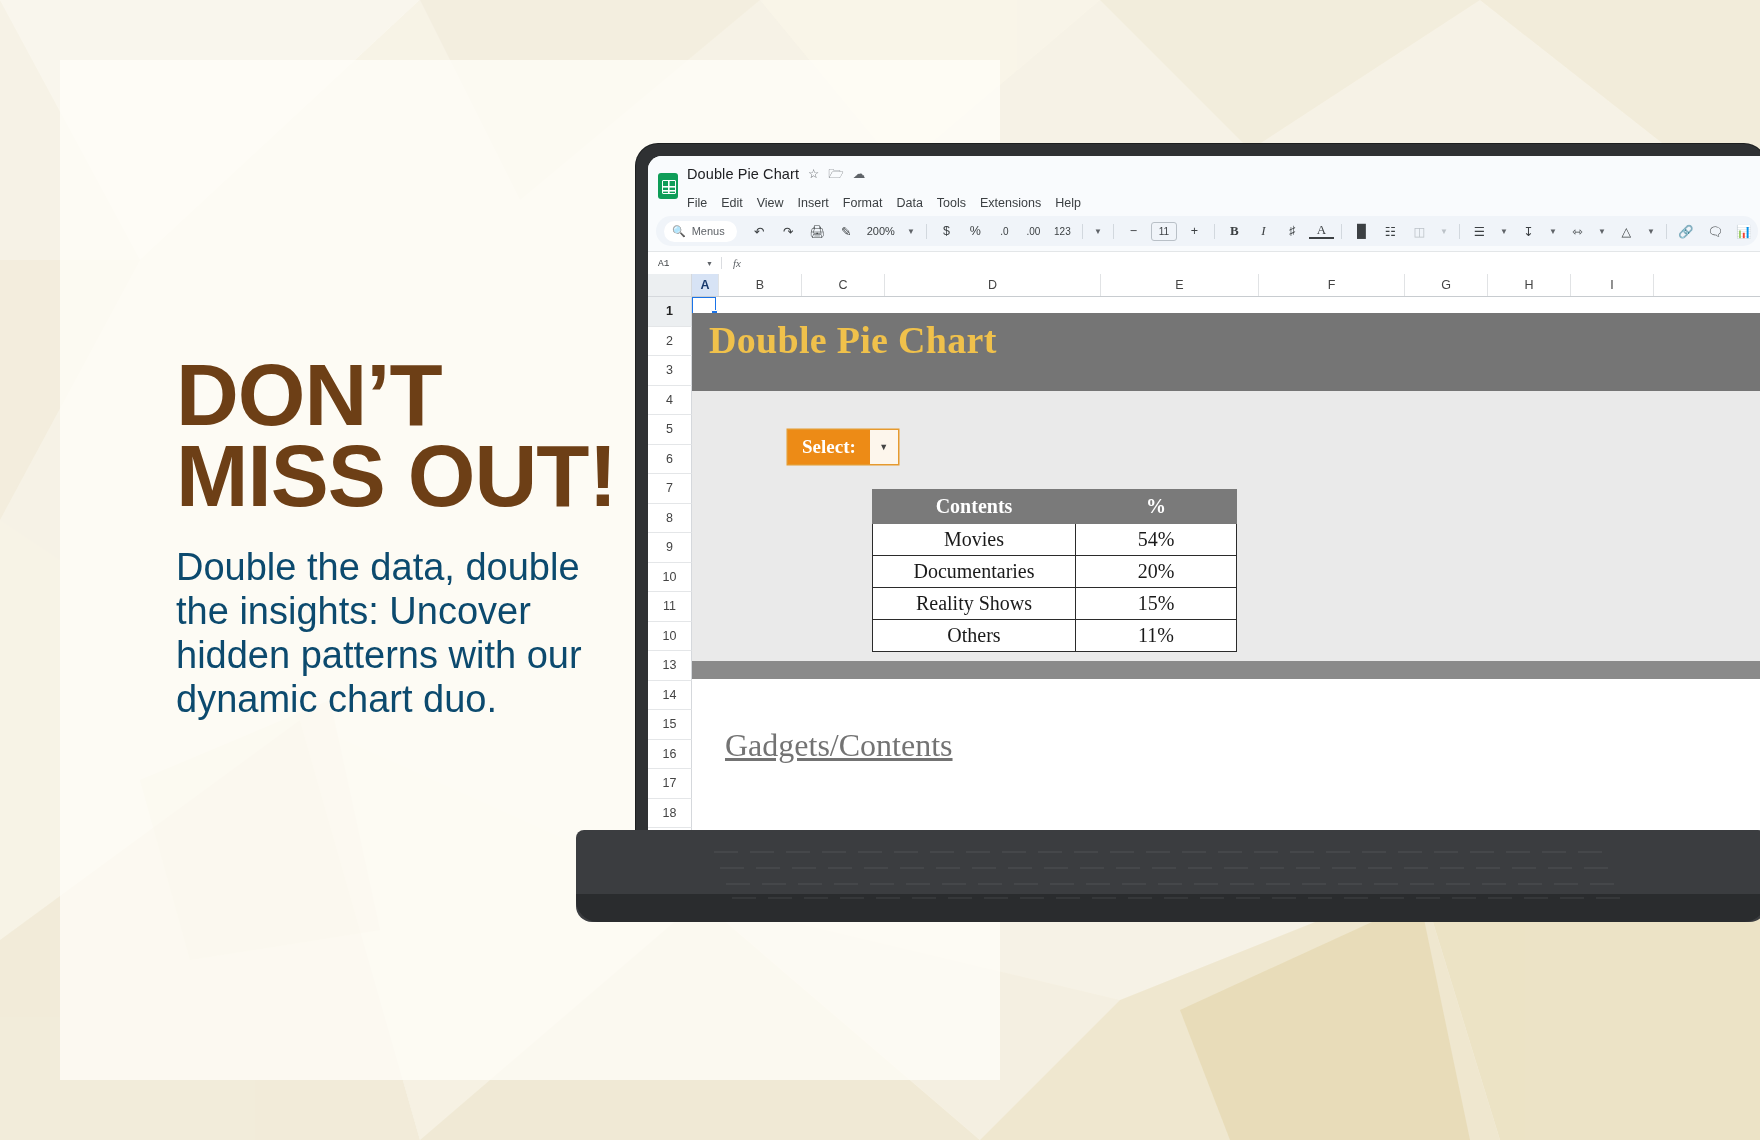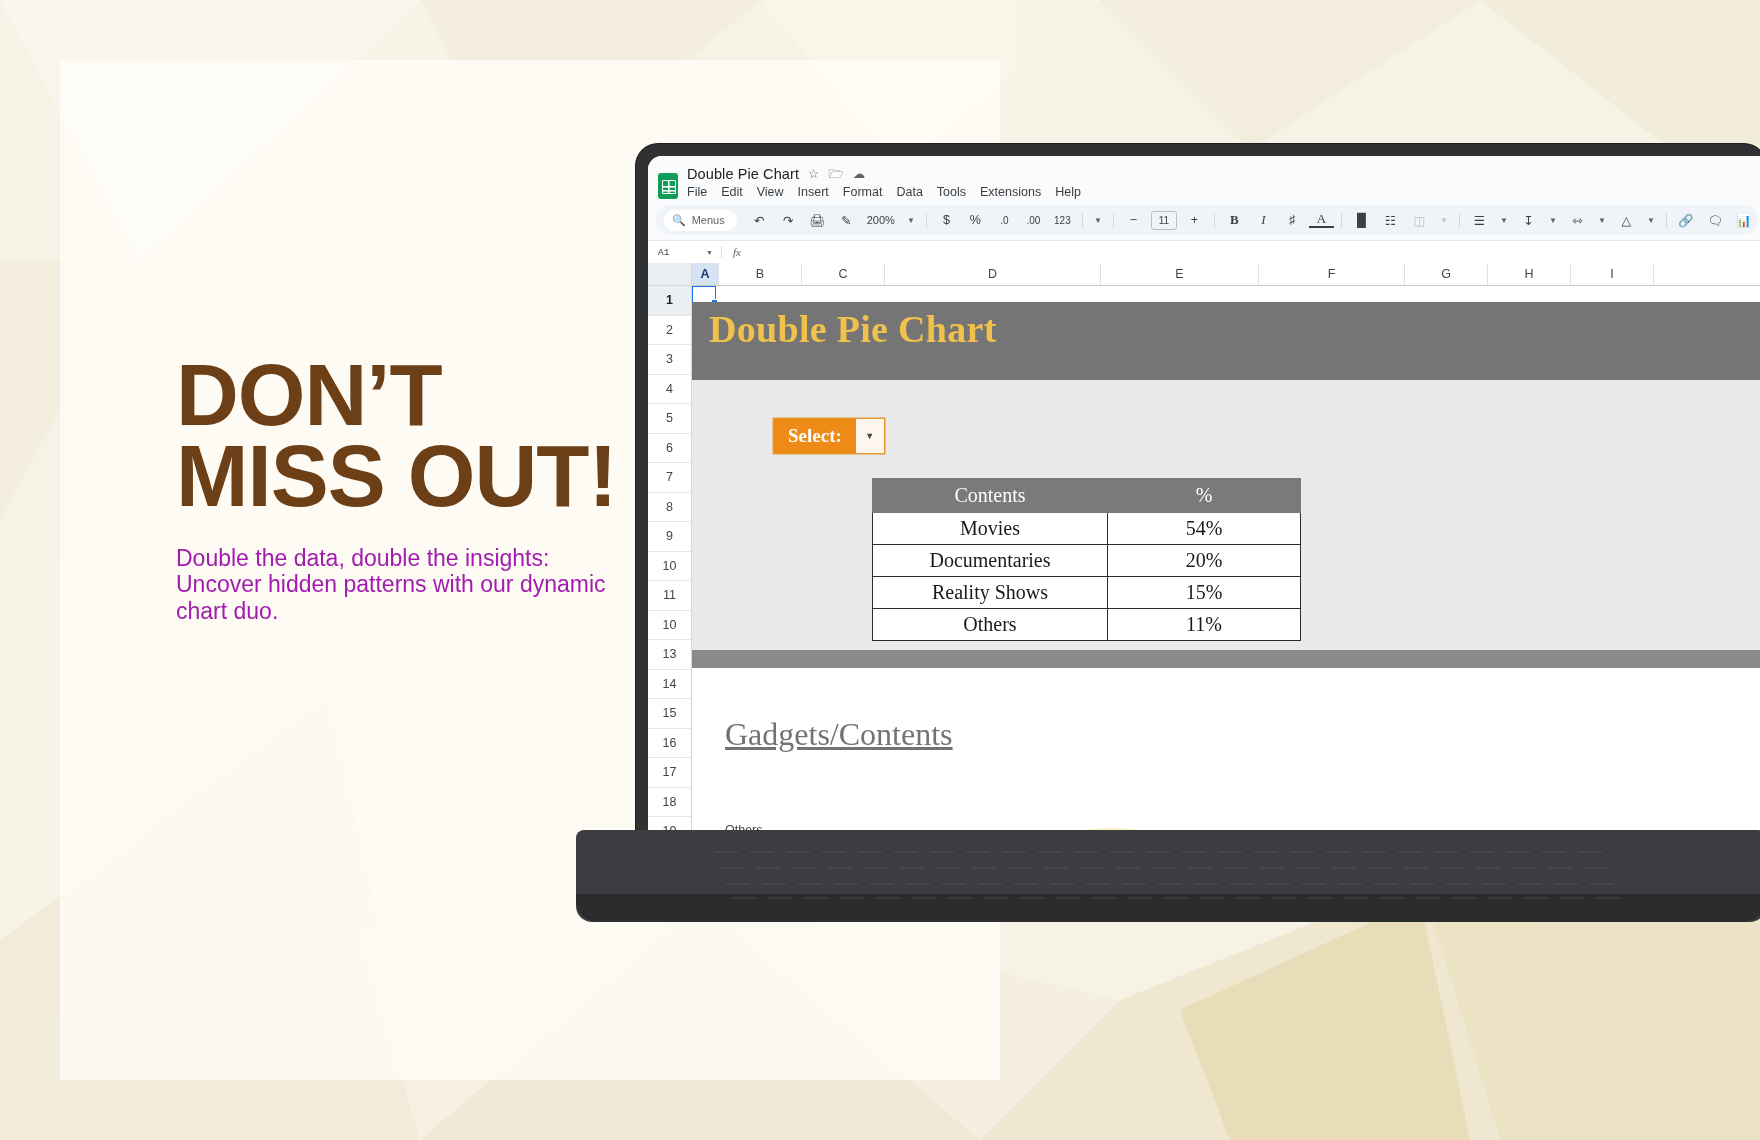--- a/index.html
+++ b/index.html
@@ -23,23 +23,23 @@
     font-weight:bold;
     font-size:87px;
     line-height:0.93;
     letter-spacing:-1px;
     color:#6d3f16;
     margin:0;
     text-transform:uppercase;
   }
   .subcopy{
     margin:28px 0 0 0;
-    font-size:23px;
+    font-size:38px;
     line-height:1.16;
-    color:#a21caf;
+    color:#0c4a6e;
     font-family:"Liberation Sans", sans-serif;
     max-width:430px;
   }
 
   
   #laptop{position:absolute;left:576px;top:130px;width:1190px;height:790px;z-index:4;}
   .screen-bezel{
     position:absolute;left:60px;top:14px;width:1130px;height:690px;
     background:#2f3133;
     border-radius:22px 22px 0 0;
@@ -65,21 +65,21 @@
     border:1.6px solid #fff;border-radius:1px;
     background:
       linear-gradient(#fff,#fff) left 0 top 4.5px/12px 1.6px no-repeat,
       linear-gradient(#fff,#fff) left 0 top 8.5px/12px 1.6px no-repeat,
       linear-gradient(#fff,#fff) left 5px top 0/1.6px 12px no-repeat;
   }
   .title-block{margin-left:9px;}
   .doc-title-line{display:flex;align-items:center;gap:9px;}
   .doc-title{font-size:14.5px;color:#202124;letter-spacing:.1px;}
   .tiny-ico{color:#5f6368;font-size:12.5px;line-height:1;display:inline-block;}
-  .menubar{display:flex;gap:14px;margin-top:3px;}
+  .menubar{display:flex;gap:14px;margin-top:14px;}
   .menu-item{font-size:12.5px;color:#3c4043;cursor:default;}
 
   .toolbar{
     display:flex;align-items:center;gap:0;
     background:#f0f4f9;
     margin:6px 8px 0 8px;
     border-radius:18px;
     height:30px;padding:0 8px;
     overflow:hidden;white-space:nowrap;
   }
@@ -144,43 +144,43 @@
   .title-band{top:16px;height:78px;background:#757575;}
   .doc-title-big{
     position:absolute;left:17px;top:21px;
     font-family:"Liberation Serif", serif;
     font-weight:bold;font-size:38px;color:#f0c14b;letter-spacing:.3px;
   }
   .grey-band{top:94px;height:270px;background:#eaeaea;}
   .divider-band{top:364px;height:18px;background:#8a8a8a;}
   .white-band{top:382px;bottom:0;background:#fff;}
 
-  .select-wrap{position:absolute;left:82px;top:133px;display:flex;align-items:stretch;
+  .select-wrap{position:absolute;left:96px;top:133px;display:flex;align-items:stretch;
      box-shadow:0 0 0 1.5px #e69a2e;}
   .select-label{
     background:#ed8b16;color:#fff;font-family:"Liberation Serif",serif;font-weight:bold;
     font-size:19px;padding:6px 14px;display:flex;align-items:center;
   }
   .select-value{
     background:#fdf6ec;font-family:"Liberation Serif",serif;font-size:19px;color:#1a1a1a;
     padding:6px 14px;width:478px;display:flex;align-items:center;
   }
   .select-caret{
     background:#fdf6ec;display:flex;align-items:center;justify-content:center;width:28px;
     font-size:9px;color:#444;
   }
 
   .data-table{
     position:absolute;left:180px;top:192px;border-collapse:collapse;
     font-family:"Liberation Serif",serif;font-size:20px;color:#1a1a1a;
     background:#fff;
   }
   .data-table th{
-    background:#7a7a7a;color:#fff;font-weight:normal;
-    padding:5px 16px;border:1px solid #7a7a7a;
+    background:#7a7a7a;color:#fff;font-weight:bold;
+    padding:5px 0;border:1px solid #7a7a7a;
   }
   .data-table td{
     border:1.4px solid #2b2b2b;padding:4px 0;text-align:center;background:#fff;
   }
   .col-contents{width:202px;}
   .col-pct{width:160px;}
 
   .chart-title{
     position:absolute;left:33px;top:48px;
     font-family:"Liberation Serif",serif;font-size:32px;color:#737373;text-decoration:underline;

